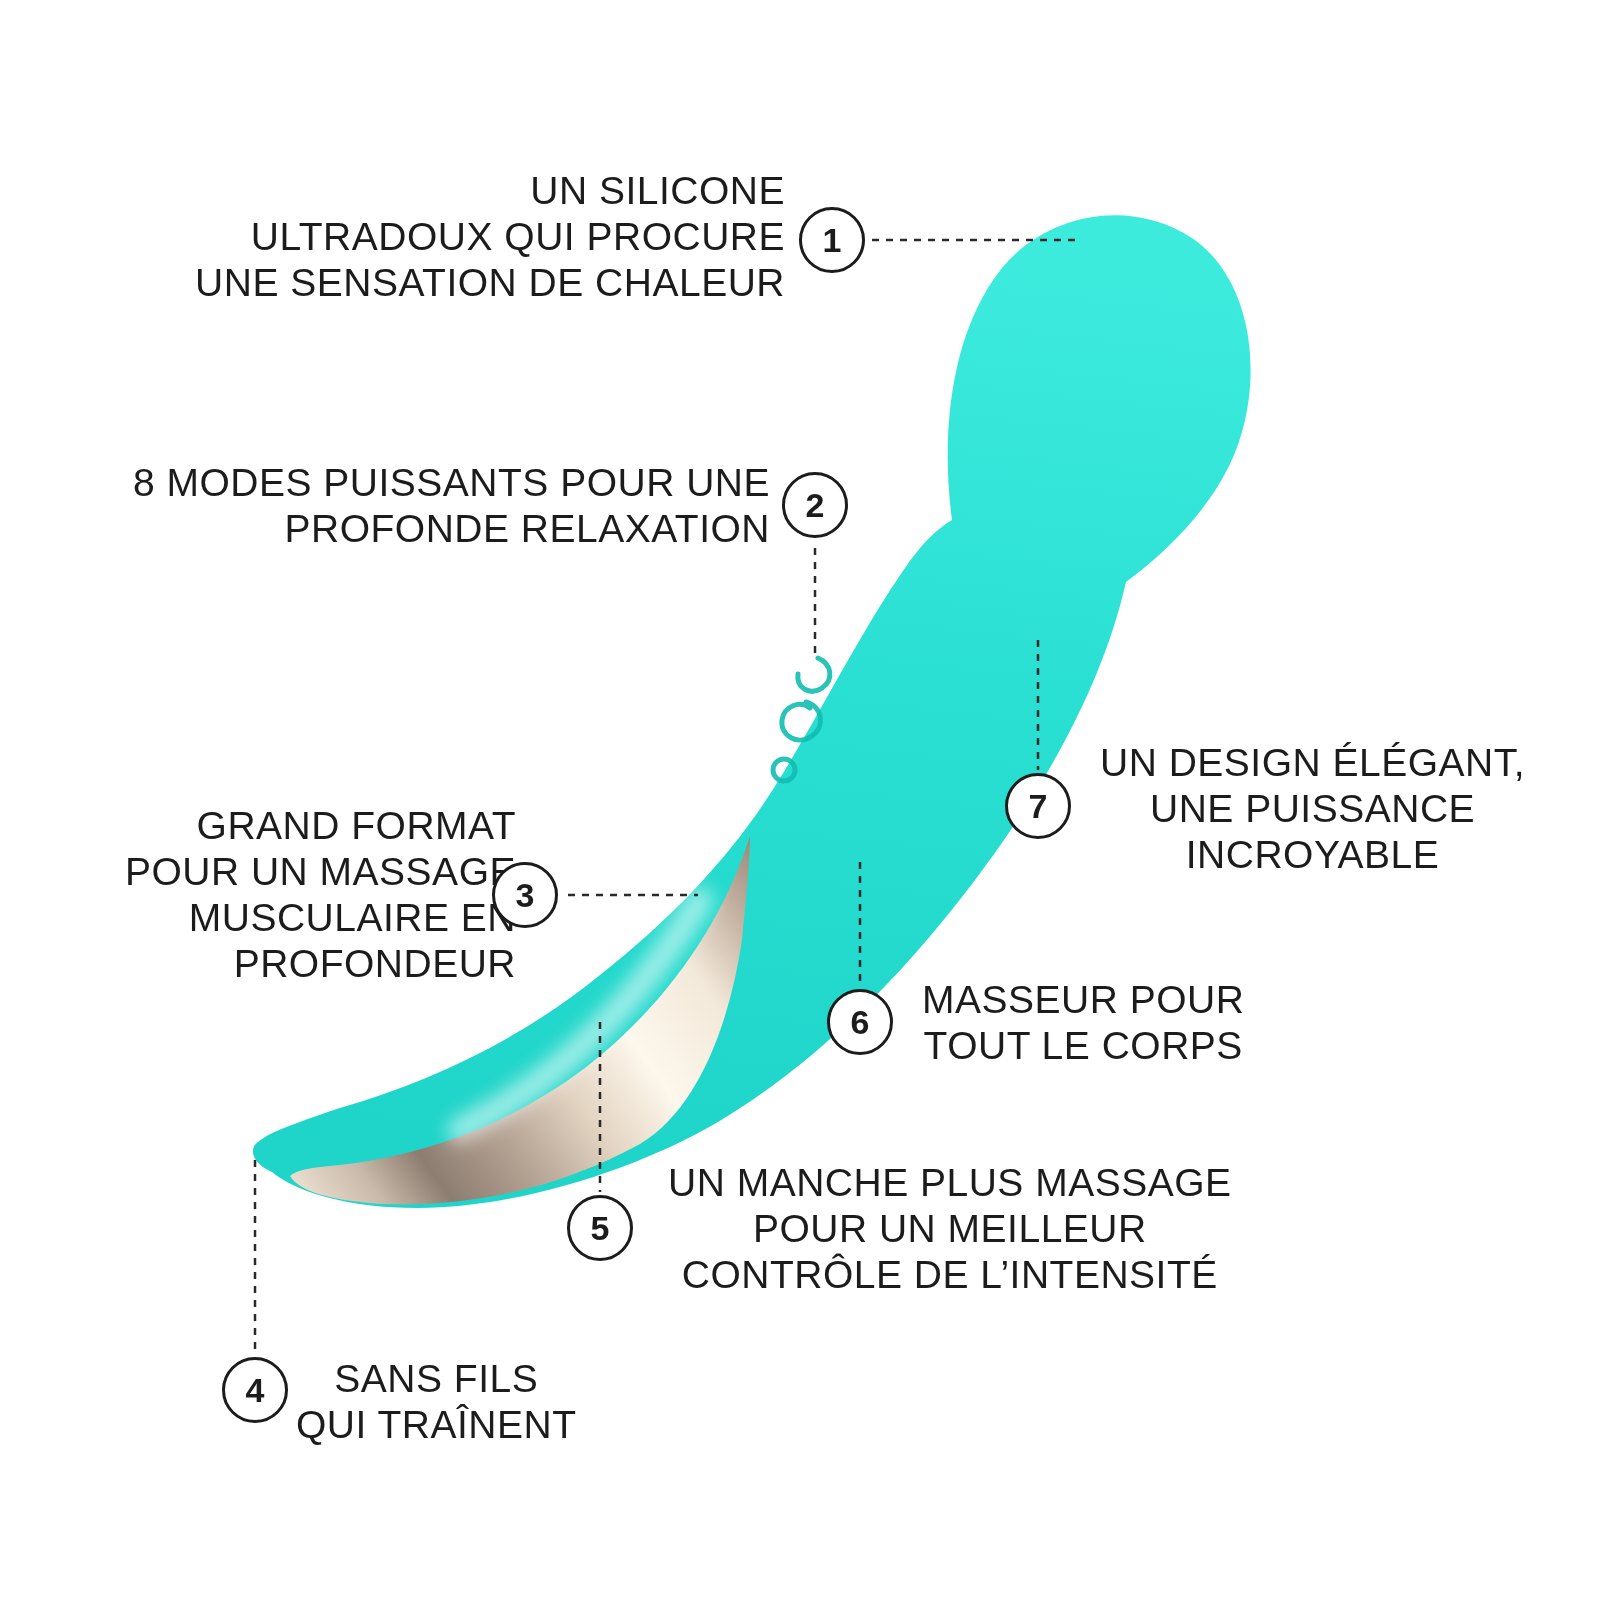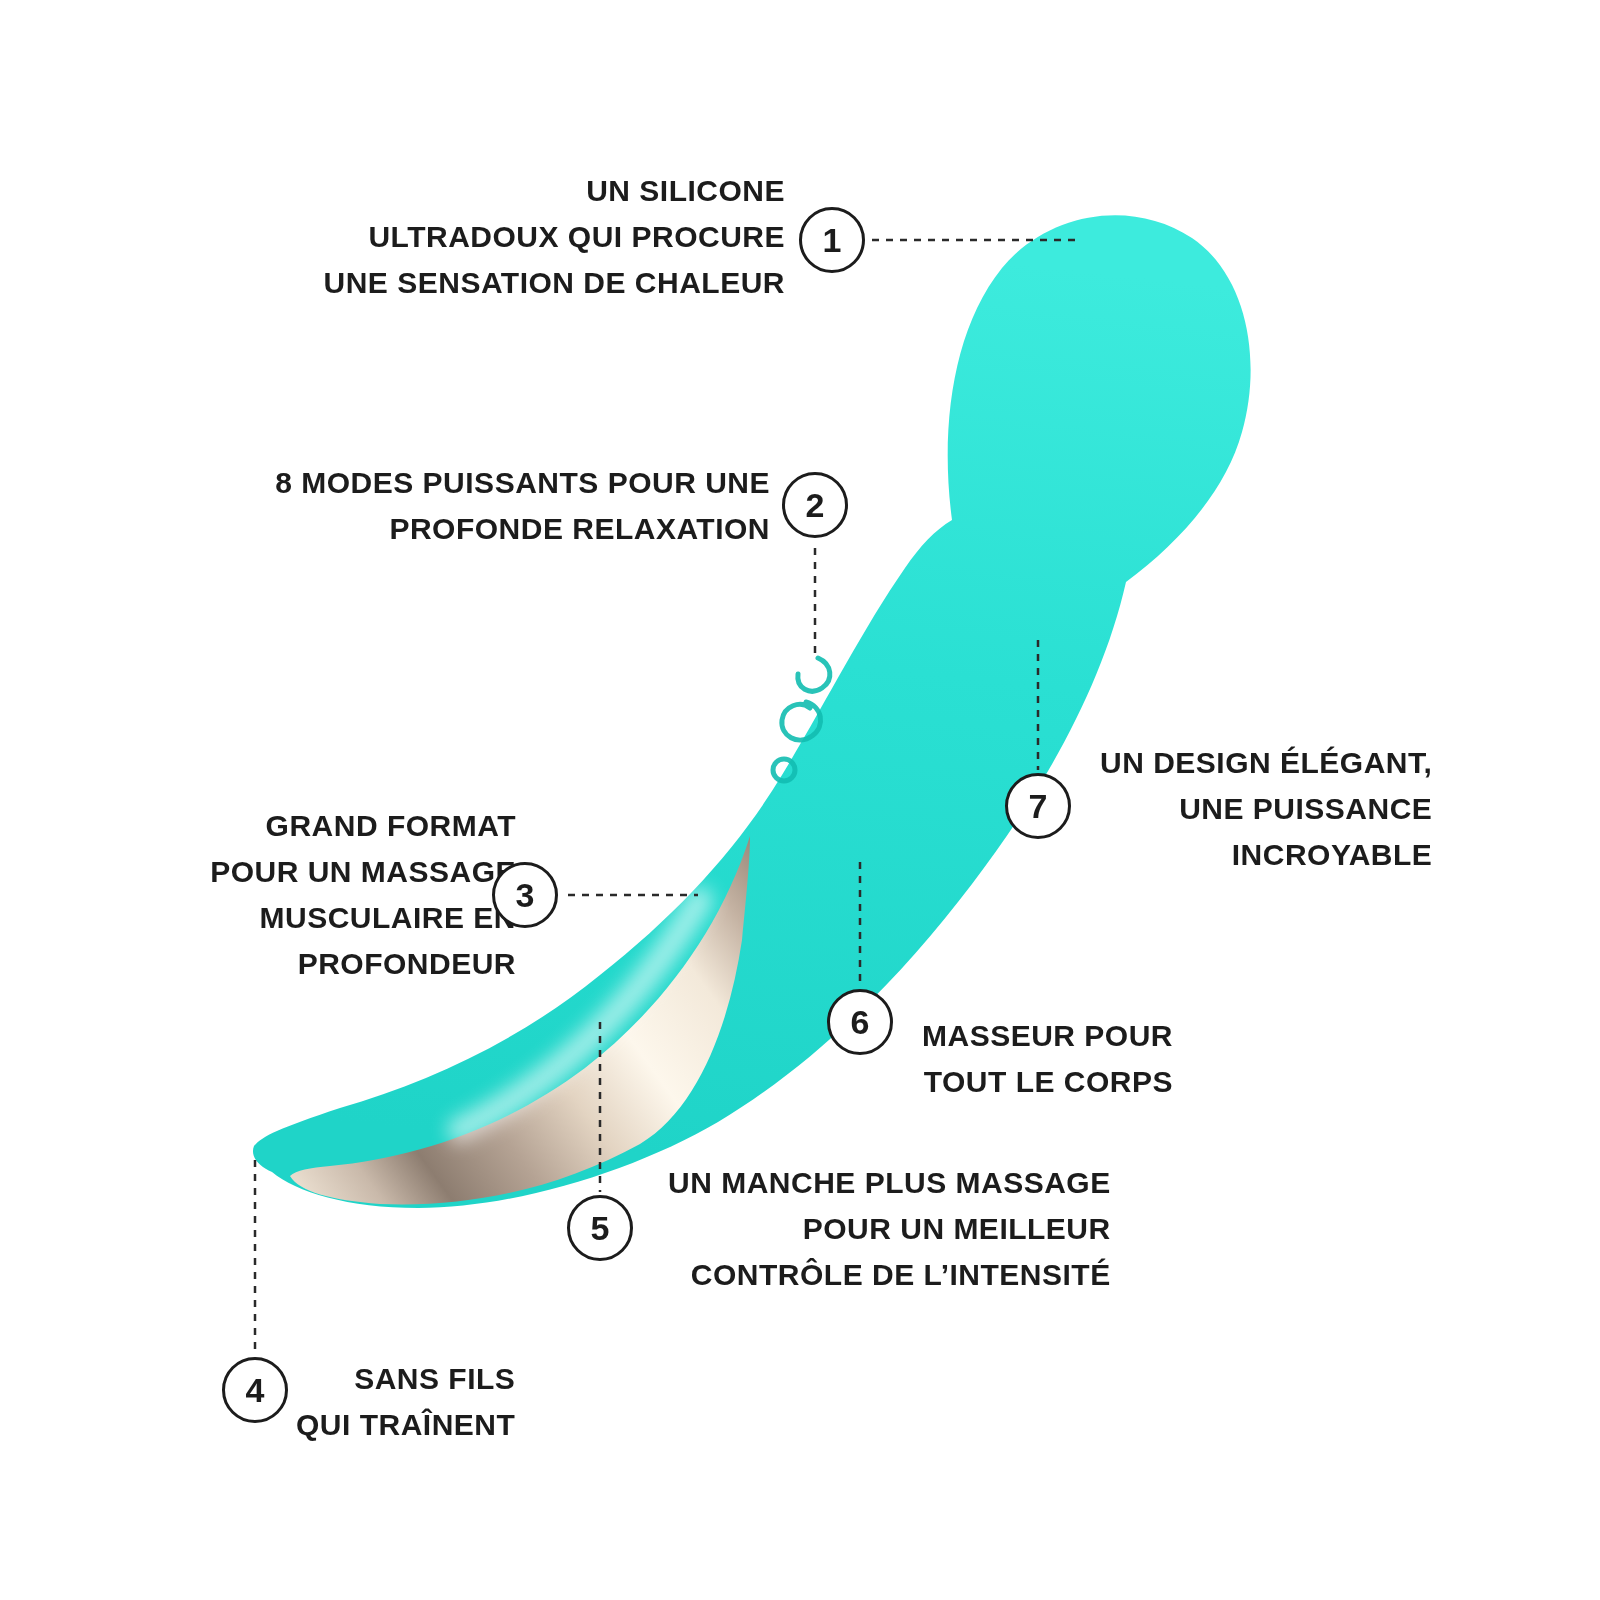--- a/index.html
+++ b/index.html
@@ -3,25 +3,25 @@
 <meta charset="utf-8">
 <style>
   html,body{margin:0;padding:0;background:#ffffff;}
   #canvas{
     position:relative;width:1600px;height:1600px;background:#ffffff;overflow:hidden;
     font-family:"Liberation Sans", sans-serif;
   }
   #wand-svg{position:absolute;left:0;top:0;z-index:0;}
   .callout{position:absolute;z-index:2;}
   .callout-text{
-    font-size:30px;font-weight:700;line-height:46px;letter-spacing:.5px;
+    font-size:39px;font-weight:400;line-height:46px;letter-spacing:.5px;
     color:#1c1c1c;white-space:pre-line;
   }
   .align-right{text-align:right;}
-  .align-left{text-align:right;}
+  .align-left{text-align:center;}
   .badge{
     position:absolute;z-index:3;width:66px;height:66px;border-radius:50%;
     background:#ffffff;border:3.5px solid #1c1c1c;box-sizing:border-box;
     display:flex;align-items:center;justify-content:center;
     font-size:34px;font-weight:700;color:#1c1c1c;
   }
 </style>
 </head>
 <body>
 
@@ -130,21 +130,21 @@
 
   <div class="callout align-left" style="left:668px;top:1160px;">
     <div class="callout-text">UN MANCHE PLUS MASSAGE
 POUR UN MEILLEUR
 CONTRÔLE DE L’INTENSITÉ</div>
   </div>
   <div class="badge" style="left:567px;top:1195px;">
     <span>5</span>
   </div>
 
-  <div class="callout align-left" style="left:922px;top:977px;margin-top:36px;">
+  <div class="callout align-left" style="left:922px;top:977px;">
     <div class="callout-text">MASSEUR POUR
 TOUT LE CORPS</div>
   </div>
   <div class="badge" style="left:827px;top:989px;">
     <span>6</span>
   </div>
 
   <div class="callout align-left" style="left:1100px;top:740px;">
     <div class="callout-text">UN DESIGN ÉLÉGANT,
 UNE PUISSANCE

